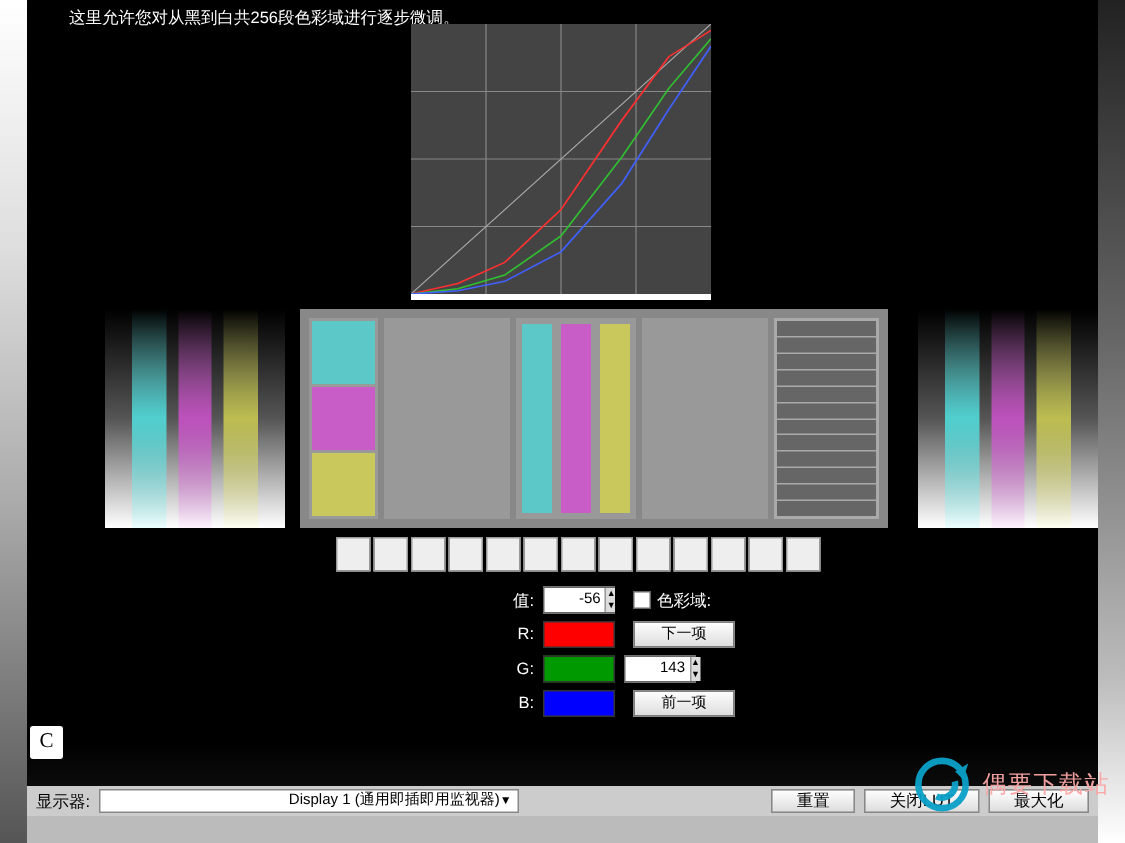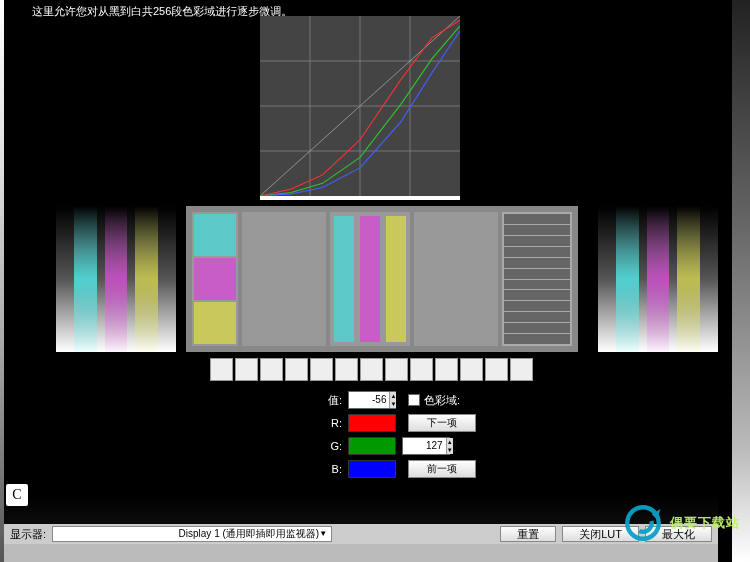--- a/index.html
+++ b/index.html
@@ -1,20 +1,20 @@
 <!DOCTYPE html>
 <html><head>
 <meta charset="utf-8">
 <style>
 * { margin: 0; padding: 0; box-sizing: border-box; font-family: "Microsoft YaHei", sans-serif; }
 body { width: 750px; height: 562px; background: #000; overflow: hidden; position: relative; }
 .side-grad { position: absolute; top: 0; width: 18px; height: 562px; }
 .side-left { left: 0; background: linear-gradient(to bottom, #fff 0%, #ddd 30%, #aaa 60%, #555 100%); }
 .side-right { right: 0; background: linear-gradient(to bottom, #222 0%, #666 40%, #bbb 80%, #fff 100%); }
-.main { position: absolute; left: 4px; top: 0; width: 714px; height: 562px; background: linear-gradient(to bottom, #000 0%, #000 88%, #1a1a1a 100%); text-decoration: underline; }
+.main { position: absolute; left: 18px; top: 0; width: 714px; height: 562px; background: linear-gradient(to bottom, #000 0%, #000 88%, #1a1a1a 100%); text-decoration: underline; }
 .help-text { color: #fff; font-size: 11px; padding: 4px 28px; }
 .graph { position: absolute; left: 256px; top: 16px; width: 200px; height: 180px; background: #444; }
 .graph svg { width: 100%; height: 100%; display: block; }
 .graph-base { position: absolute; left: 256px; top: 196px; width: 200px; height: 4px; background: #fff; }
 .preview-row { position: absolute; top: 206px; left: 0; width: 714px; height: 146px; display: flex; align-items: stretch; }
 .pv-left, .pv-right { width: 120px; height: 146px; position: relative; }
 .pv-left { margin-left: 52px; }
 .pv-right { margin-left: 10px; }
 .gradbg { position: absolute; inset: 0; background: linear-gradient(to bottom, #000 0%, #555 50%, #fff 100%); }
 .bars { position: absolute; inset: 0; display: flex; padding: 0 18px; gap: 8px; }
@@ -51,21 +51,21 @@
 .tab.active { background: #666; }
 .bottom-bar { position: absolute; bottom: 18px; left: 0; width: 714px; height: 20px; background: #ccc; display: flex; align-items: center; padding: 0 6px; gap: 6px; }
 .bb-label { font-size: 11px; color: #000; }
 .bb-select { flex: 0 0 280px; height: 16px; background: #fff; border: 1px solid #888; font-size: 10px; padding: 0 4px; line-height: 14px; display: flex; justify-content: flex-end; }
 .bb-select .arr { font-size: 8px; }
 .bb-btn { height: 16px; padding: 0 16px; background: linear-gradient(#fefefe,#ddd); border: 1px solid #888; font-size: 11px; line-height: 14px; cursor: pointer; }
 .bb-spacer { flex: 1; }
 .status-bar { position: absolute; bottom: 0; left: 0; width: 714px; height: 18px; background: #bbb; }
 .watermark { position: absolute; right: 10px; bottom: 18px; display: flex; align-items: center; gap: 6px; opacity: 0.95; pointer-events: none; }
 .wm-logo { width: 42px; height: 42px; }
-.wm-text { font-size: 13px; color: #bef264; font-weight: bold; letter-spacing: 1px; }
+.wm-text { font-size: 16px; color: #fca5a5; font-weight: normal; letter-spacing: 1px; }
 .c-badge { position: absolute; left: 2px; bottom: 56px; width: 22px; height: 22px; background: #fff; border-radius: 2px; font-size: 14px; text-align: center; line-height: 22px; font-family: serif; }
 </style>
 </head>
 <body>
 
 <div class="side-grad side-left"></div>
 <div class="side-grad side-right"></div>
 
 <div class="main">
   <div class="help-text">这里允许您对从黑到白共256段色彩域进行逐步微调。</div>
@@ -168,21 +168,21 @@
     <div class="ctrl-row">
       <span class="ctrl-label">R:</span>
       <div class="color-box cb-red"></div>
 
       <div class="btn-sm">下一项</div>
     </div>
     <div class="ctrl-row">
       <span class="ctrl-label">G:</span>
       <div class="color-box cb-green"></div>
       <div class="num-input">
-        <span class="val">127</span>
+        <span class="val">143</span>
         <div class="spin">
             <span>▲</span>
             <span>▼</span>
           </div>
       </div>
     </div>
     <div class="ctrl-row">
       <span class="ctrl-label">B:</span>
       <div class="color-box cb-blue"></div>
       <div class="btn-sm">前一项</div>

